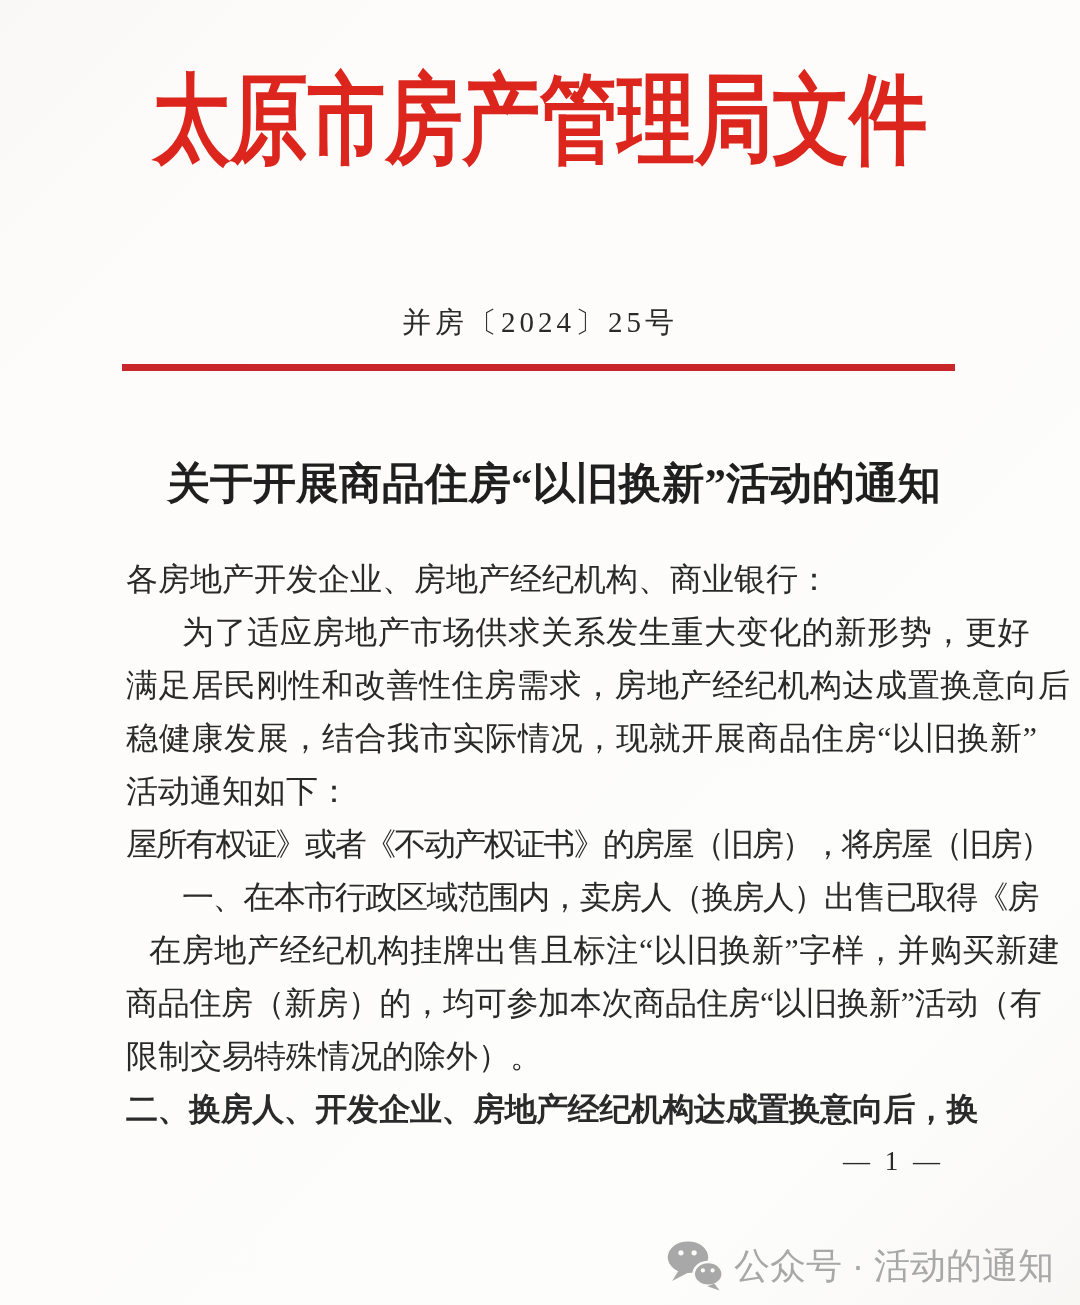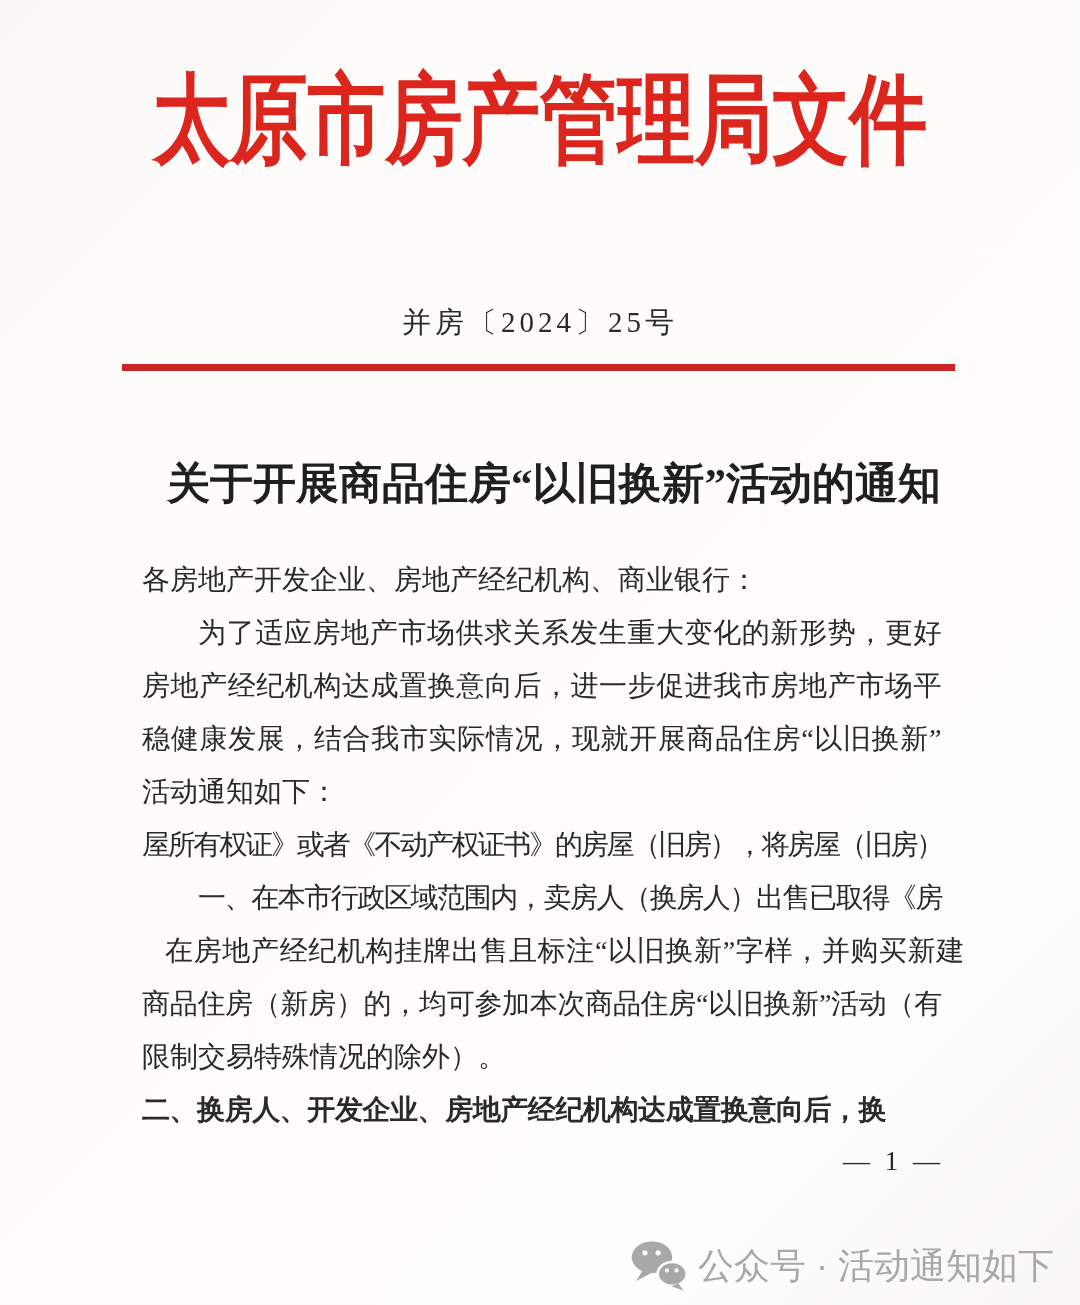--- a/index.html
+++ b/index.html
@@ -69,23 +69,23 @@
     text-align: center;
     font-size: 43px;
     line-height: 64px;
     font-weight: 900;
     color: var(--ink);
     white-space: nowrap;
   }
   .doc-body {
     position: absolute;
     top: 553px;
-    left: 142px;
+    left: 126px;
     width: 800px;
-    font-size: 28px;
+    font-size: 32px;
     color: var(--body-ink);
   }
   .body-line {
     height: 53px;
     line-height: 53px;
     white-space: nowrap;
   }
   .line-text { display: inline-block; }
   .page-number {
     position: absolute;
@@ -118,21 +118,21 @@
 
   <div class="doc-number">并房〔2024〕25号</div>
 
   <div class="red-rule"></div>
 
   <h2 class="doc-title">关于开展商品住房“以旧换新”活动的通知</h2>
 
   <div class="doc-body">
       <div class="body-line"><span class="line-text">各房地产开发企业、房地产经纪机构、商业银行：</span></div>
       <div class="body-line"><span class="line-text" style="margin-left: 56px; letter-spacing: 0.62px;">为了适应房地产市场供求关系发生重大变化的新形势，更好</span></div>
-      <div class="body-line"><span class="line-text" style="letter-spacing: 0.57px;">房地产经纪机构达成置换意向后，进一步促进我市房地产市场平</span></div>
+      <div class="body-line"><span class="line-text" style="letter-spacing: 0.57px;">满足居民刚性和改善性住房需求，房地产经纪机构达成置换意向后</span></div>
       <div class="body-line"><span class="line-text" style="letter-spacing: 0.66px;">稳健康发展，结合我市实际情况，现就开展商品住房“以旧换新”</span></div>
       <div class="body-line"><span class="line-text">活动通知如下：</span></div>
       <div class="body-line"><span class="line-text" style="letter-spacing: -2.19px;">屋所有权证》或者《不动产权证书》的房屋（旧房），将房屋（旧房）</span></div>
       <div class="body-line"><span class="line-text" style="margin-left: 56px; letter-spacing: -1.43px;">一、在本市行政区域范围内，卖房人（换房人）出售已取得《房</span></div>
       <div class="body-line"><span class="line-text" style="letter-spacing: 0.66px; margin-left: 23px;">在房地产经纪机构挂牌出售且标注“以旧换新”字样，并购买新建</span></div>
       <div class="body-line"><span class="line-text" style="letter-spacing: -0.3px;">商品住房（新房）的，均可参加本次商品住房“以旧换新”活动（有</span></div>
       <div class="body-line"><span class="line-text">限制交易特殊情况的除外）。</span></div>
       <div class="body-line"><span class="line-text" style="letter-spacing: -0.44px; font-weight: bold;">二、换房人、开发企业、房地产经纪机构达成置换意向后，换</span></div>
     </div>
 
@@ -144,16 +144,16 @@
         <ellipse cx="25" cy="19" rx="23" ry="18" fill="var(--watermark-gray)"></ellipse>
         <path d="M15 33 L7 46 L26 36 Z" fill="var(--watermark-gray)"></path>
         <circle cx="17" cy="14" r="3" fill="var(--page-bg)"></circle>
         <circle cx="32" cy="14" r="3" fill="var(--page-bg)"></circle>
         <ellipse cx="48" cy="38" rx="16.5" ry="13.5" fill="var(--watermark-gray)" stroke="var(--page-bg)" stroke-width="3"></ellipse>
         <path d="M55 49 L61 57 L47 52 Z" fill="var(--watermark-gray)"></path>
         <circle cx="42" cy="34" r="2.4" fill="var(--page-bg)"></circle>
         <circle cx="53" cy="34" r="2.4" fill="var(--page-bg)"></circle>
       </g>
     </svg>
-    <span>公众号 · 活动通知如下</span>
+    <span>公众号 · 活动的通知</span>
   </div>
 
 </div>
 
 </body></html>

